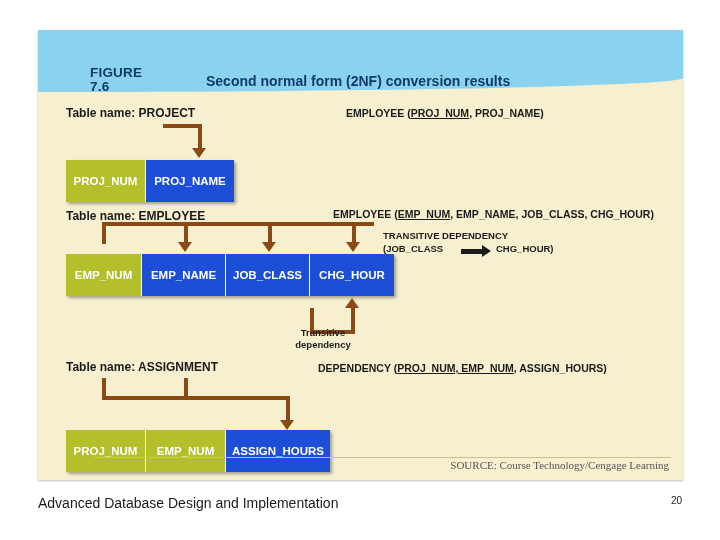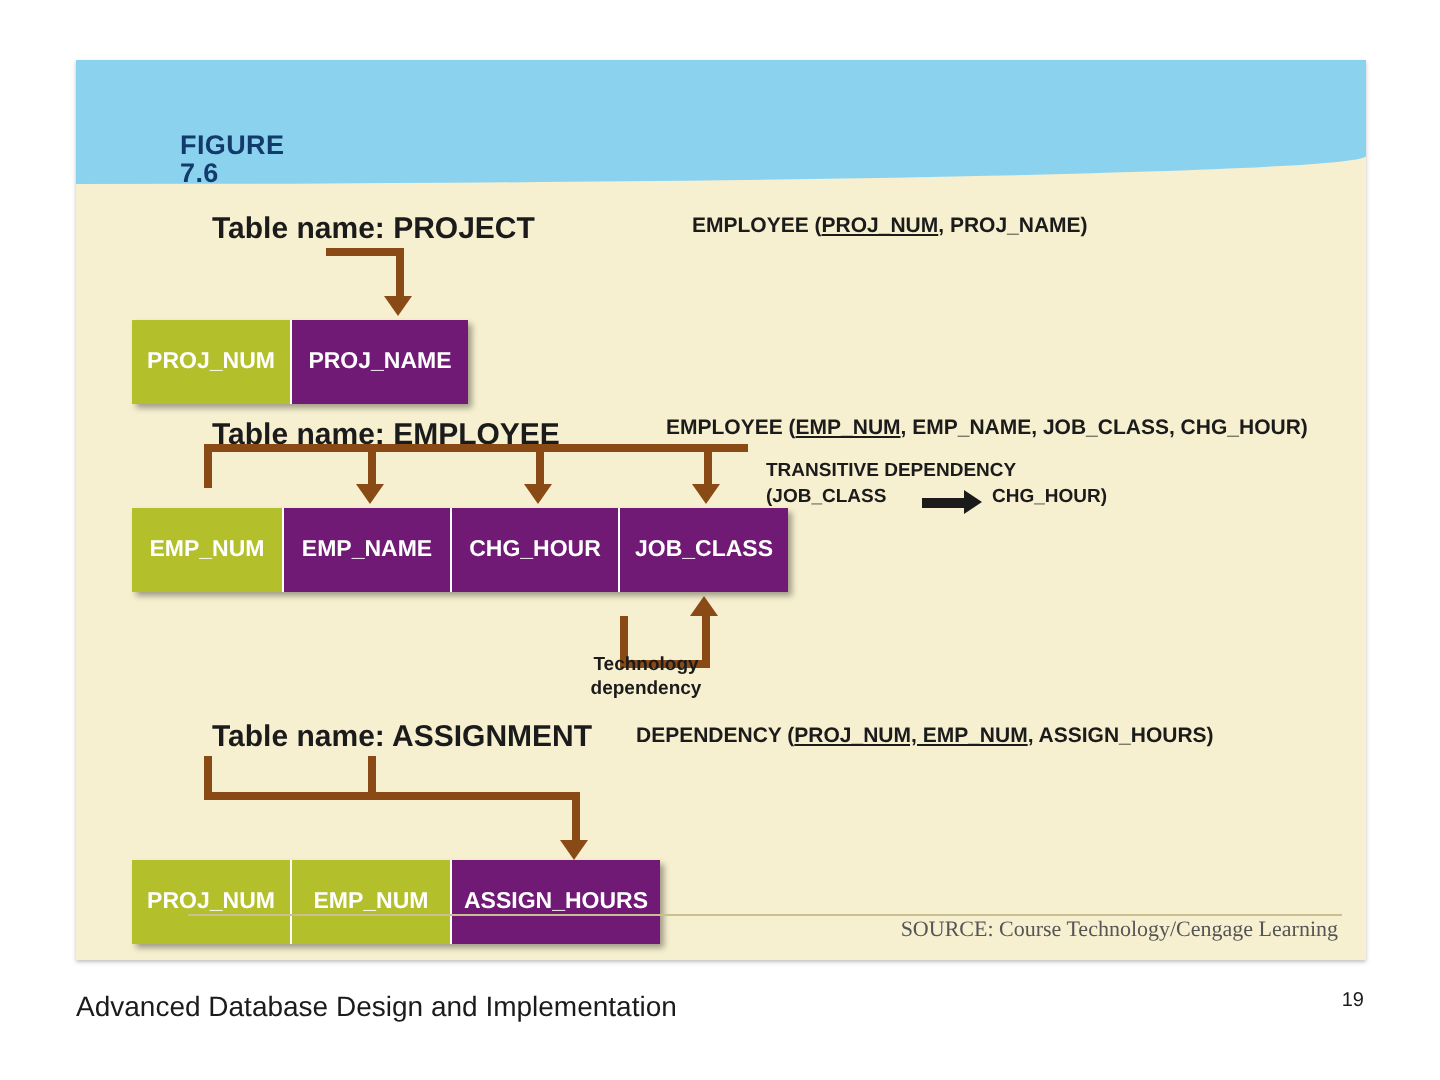--- a/index.html
+++ b/index.html
@@ -30,23 +30,22 @@
     color:#123a6b;font-weight:bold;font-size:13.5px;line-height:14px;
     letter-spacing:.2px;
   }
   .fig-title{
     position:absolute;left:168px;top:43px;
     color:#123a6b;font-weight:bold;font-size:14px;
   }
 
   
   .tname{
-    position:absolute;color:#1b1b1b;font-weight:bold;font-size:15px;
+    position:absolute;color:#1b1b1b;font-weight:bold;font-size:12px;
     white-space:nowrap;
-    margin-left:40px;
   }
   .rel{
     position:absolute;color:#1b1b1b;font-weight:bold;font-size:10.5px;
     white-space:nowrap;
   }
   .rel u{text-decoration:underline;}
   .small-note{
     position:absolute;color:#1b1b1b;font-weight:bold;font-size:9.5px;
     white-space:nowrap;line-height:12px;text-align:center;
   }
@@ -55,21 +54,21 @@
   .tbl{position:absolute;display:flex;height:42px;
        box-shadow:2px 2px 3px rgba(0,0,0,.35);}
   .cell{
     display:flex;align-items:center;justify-content:center;
     color:#ffffff;font-weight:bold;font-size:11.5px;
     border-right:1px solid #ffffff;box-sizing:border-box;
     white-space:nowrap;
   }
   .cell:last-child{border-right:none;}
   .k{background:#b3bf2b;}
-  .n{background:#701a75;}
+  .n{background:#1d4ed8;}
 
   
   .ln{position:absolute;background:#8a4a16;}
   .vh{width:4px;}
   .hz{height:4px;}
   .arrow-down{
     position:absolute;width:0;height:0;
     border-left:7px solid transparent;border-right:7px solid transparent;
     border-top:10px solid #8a4a16;
   }
@@ -142,30 +141,30 @@
     <div class="ln vh" style="left:146px;top:192px;height:22px;"></div>
     <div class="ln vh" style="left:230px;top:192px;height:22px;"></div>
     <div class="ln vh" style="left:314px;top:192px;height:22px;"></div>
     <div class="arrow-down" style="left:140px;top:212px;"></div>
     <div class="arrow-down" style="left:224px;top:212px;"></div>
     <div class="arrow-down" style="left:308px;top:212px;"></div>
 
     <div class="tbl" style="left:28px;top:224px;">
       <div class="cell k" style="width:76px;">EMP_NUM</div>
       <div class="cell n" style="width:84px;">EMP_NAME</div>
+      <div class="cell n" style="width:84px;">JOB_CLASS</div>
       <div class="cell n" style="width:84px;">CHG_HOUR</div>
-      <div class="cell n" style="width:84px;">JOB_CLASS</div>
     </div>
 
     <div class="ln vh" style="left:313px;top:276px;height:28px;"></div>
     <div class="ln hz" style="left:272px;top:300px;width:45px;"></div>
     <div class="ln vh" style="left:272px;top:278px;height:24px;"></div>
     <div class="arrow-up" style="left:307px;top:268px;"></div>
     <div class="small-note" style="left:240px;top:297px;width:90px;">
-      <span>Technology</span><br>
+      <span>Transitive</span><br>
       <span>dependency</span>
     </div>
 
     <div class="tname" style="left:28px;top:330px;">Table name: ASSIGNMENT</div>
     <div class="rel" style="left:280px;top:332px;">
       <span>DEPENDENCY (</span><u>PROJ_NUM, EMP_NUM</u><span>, ASSIGN_HOURS)</span>
     </div>
 
     <div class="ln vh" style="left:64px;top:348px;height:22px;"></div>
     <div class="ln hz" style="left:64px;top:366px;width:186px;"></div>
@@ -179,18 +178,19 @@
       <div class="cell n" style="width:104px;">ASSIGN_HOURS</div>
     </div>
 
     <div class="source-rule"></div>
     <div class="source">SOURCE: Course Technology/Cengage Learning</div>
 
     <div class="fig-label">
       <span>FIGURE</span><br>
       <span>7.6</span>
     </div>
+    <div class="fig-title">Second normal form (2NF) conversion results</div>
   </div>
 
   <div class="foot-left">Advanced Database Design and Implementation</div>
-  <div class="foot-right">19</div>
+  <div class="foot-right">20</div>
 
 </div>
 
 </body></html>

